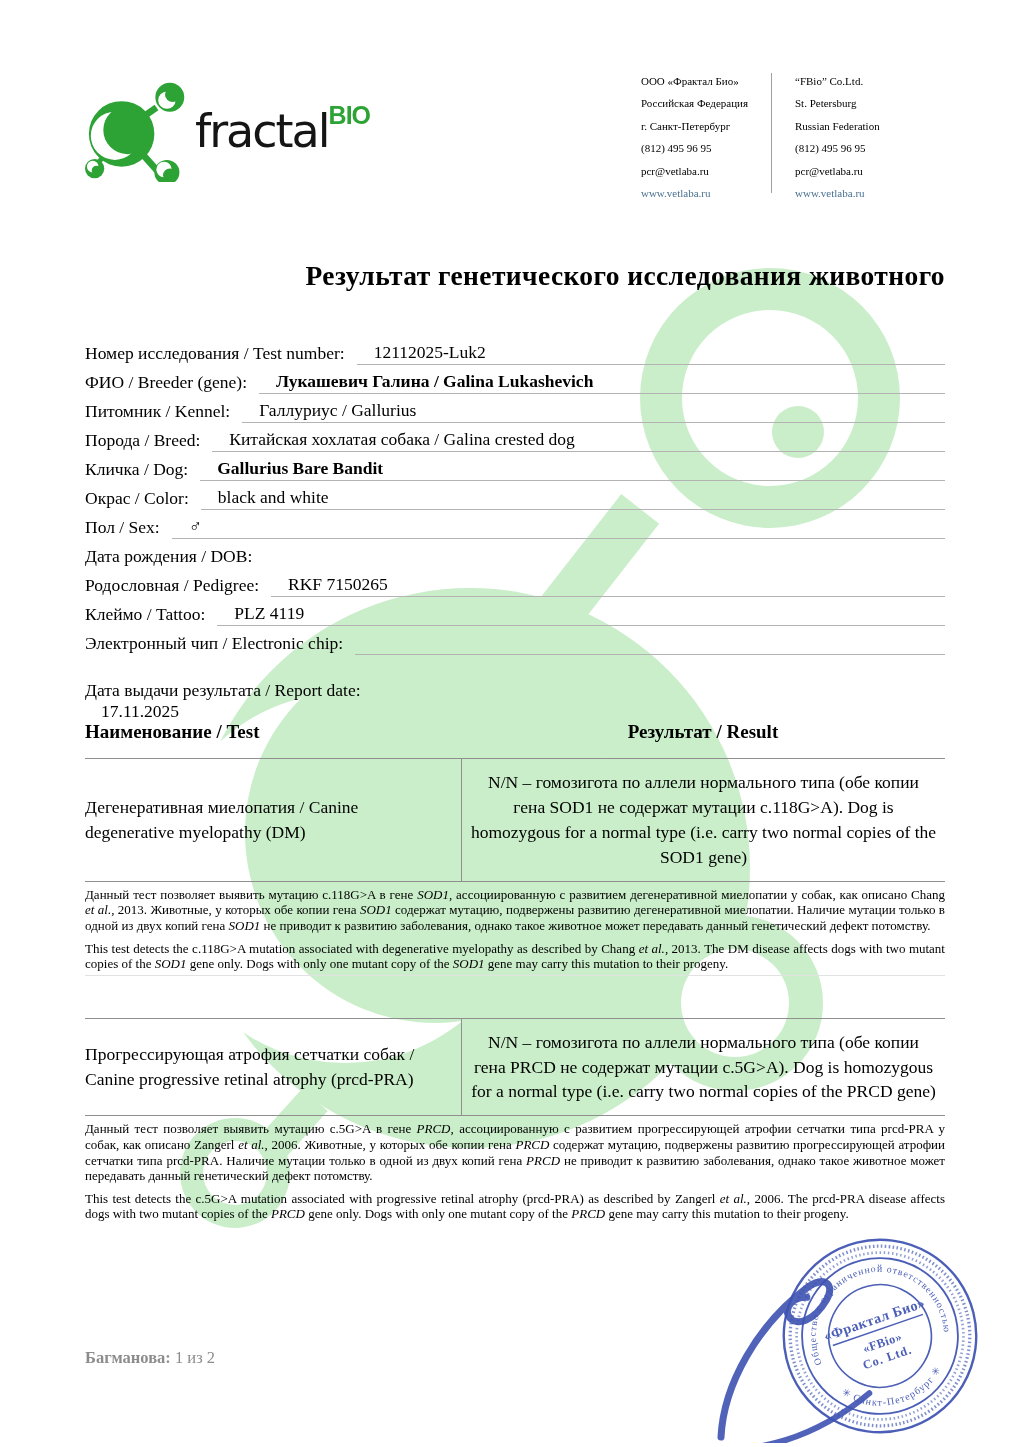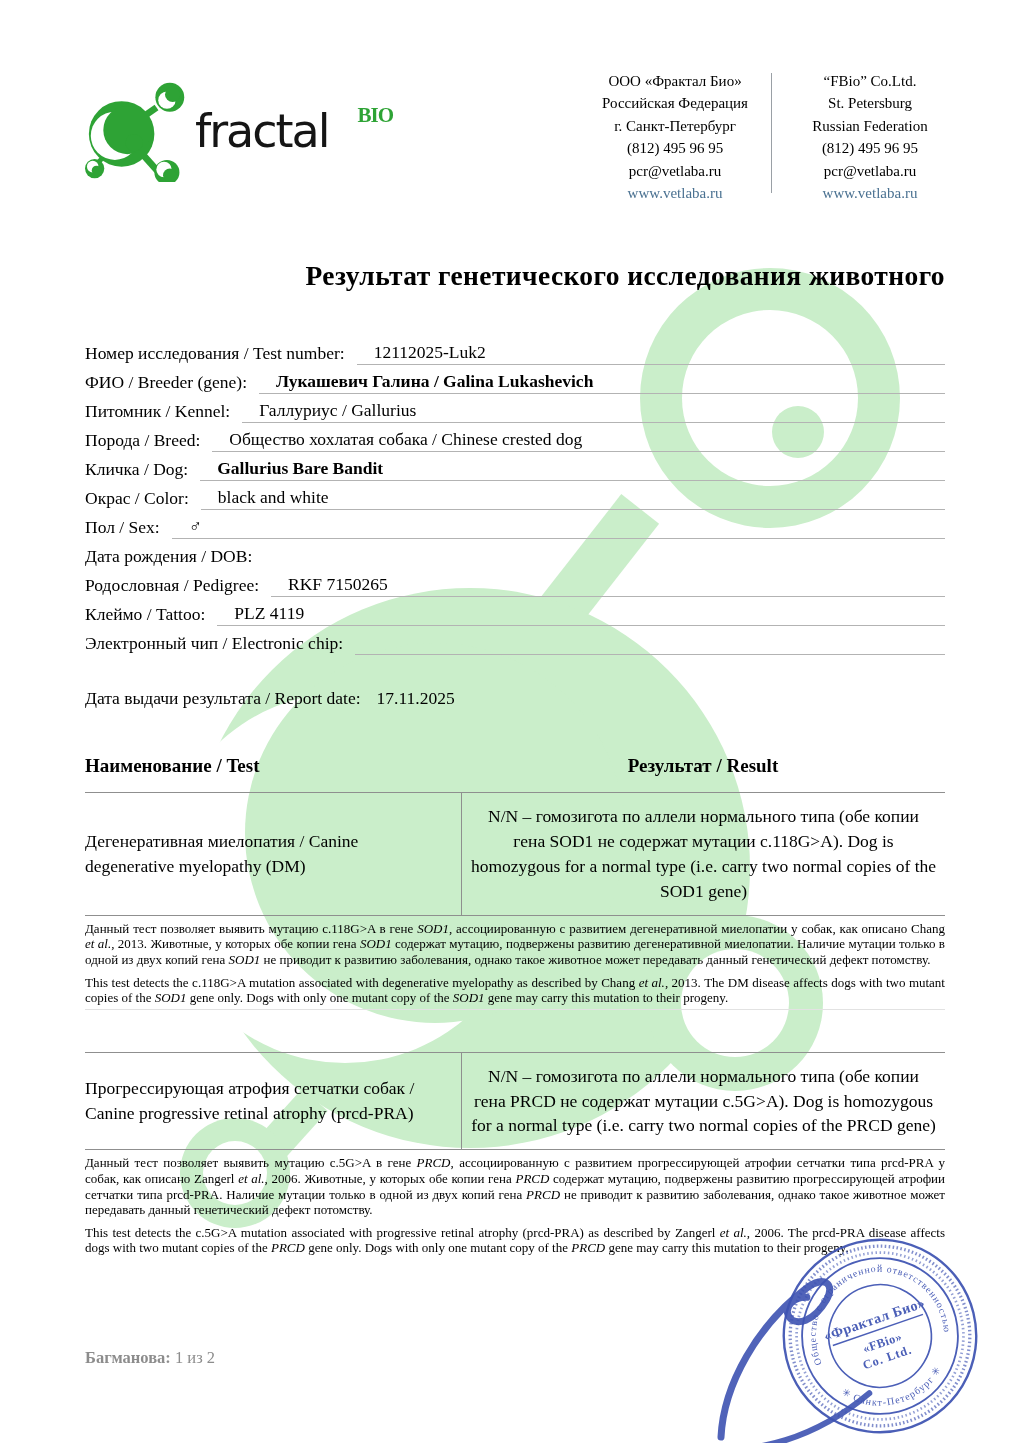--- a/index.html
+++ b/index.html
@@ -6,44 +6,44 @@
   .page{position:relative;width:1024px;height:1447px;background:#fff;overflow:hidden;
         font-family:"Liberation Serif","DejaVu Serif",serif;color:#000;}
   .watermark{position:absolute;left:140px;top:268px;z-index:0;}
   .content{position:relative;z-index:1;padding:70px 79px 0 85px;}
 
   
   .header{display:flex;align-items:flex-start;}
   .logo{flex:0 0 310px;padding-top:10px;display:flex;align-items:center;}
   .logo-word{font-family:"DejaVu Sans","Liberation Sans",sans-serif;font-size:46px;
              letter-spacing:-2px;color:#151515;line-height:1;margin-left:4px;}
-  .logo-sup{font-family:Liberation Serif, serif;font-size:21px;font-weight:bold;
-            color:var(--brand_green);position:relative;top:-16px;letter-spacing:-1px;margin-left:29px;}
+  .logo-sup{font-family:Liberation Sans, sans-serif;font-size:25px;font-weight:bold;
+            color:var(--brand_green);position:relative;top:-16px;letter-spacing:-1px;}
   .addresses{margin-left:auto;display:flex;}
-  .addr{font-size:15px;line-height:22.4px;text-align:center;white-space:nowrap;}
+  .addr{font-size:11px;line-height:22.4px;text-align:left;white-space:nowrap;}
   .addr-ru{padding-right:23px;}
   .addr-divider{border-left:1px solid #9aa0a6;height:120px;margin-top:3px;}
   .addr-en{padding-left:23px;min-width:150px;}
   .www{color:var(--link_blue);text-decoration:none;}
 
   
   .doc-title{margin-top:56px;text-align:right;font-size:27.5px;font-weight:bold;letter-spacing:.4px;}
 
   
   .fields{margin-top:44px;}
   .field{display:flex;align-items:flex-end;height:29px;font-size:17.5px;justify-content:space-between;}
   .field .flabel{white-space:nowrap;padding-bottom:1px;}
   .field .fvalue{flex:1;margin-left:12px;border-bottom:1px solid var(--line_light);
                  padding:0 0 1px 17px;white-space:nowrap;}
   .field.bold .fvalue{font-weight:bold;}
-  .report-date{display:flex;align-items:flex-end;margin-top:25px;font-size:17.5px;height:29px;}
+  .report-date{display:flex;align-items:flex-start;margin-top:25px;font-size:17.5px;height:29px;flex-direction:column;}
   .report-date .fvalue{margin-left:16px;}
 
   
-  .results{margin-top:46px;}
+  .results{margin-top:12px;}
   .thead{display:flex;font-weight:bold;font-size:19px;padding-bottom:15px;}
   .th-test{width:376px;}
   .th-result{flex:1;text-align:center;}
   .trow{display:flex;border-top:1px solid var(--line_gray);border-bottom:1px solid var(--line_gray);}
   .td-test{width:376px;box-sizing:border-box;display:flex;align-items:center;
            font-size:17.5px;line-height:1.45;padding:12px 34px 12px 0;}
   .td-result{flex:1;border-left:1px solid var(--line_gray);display:flex;align-items:center;
              text-align:center;font-size:17.5px;line-height:1.42;padding:11px 8px;}
   .td-result span{display:block;width:100%;}
   .note{font-size:13px;line-height:15.6px;text-align:justify;padding:5px 0 6px;}
@@ -139,21 +139,21 @@
       <div class="field bold">
         <span class="flabel">ФИО / Breeder (gene):</span>
         <span class="fvalue">Лукашевич Галина / Galina Lukashevich</span>
       </div>
       <div class="field">
         <span class="flabel">Питомник / Kennel:</span>
         <span class="fvalue">Галлуриус / Gallurius</span>
       </div>
       <div class="field">
         <span class="flabel">Порода / Breed:</span>
-        <span class="fvalue">Общество хохлатая собака / Chinese crested dog</span>
+        <span class="fvalue">Китайская хохлатая собака / Galina crested dog</span>
       </div>
       <div class="field bold">
         <span class="flabel">Кличка / Dog:</span>
         <span class="fvalue">Gallurius Bare Bandit</span>
       </div>
       <div class="field">
         <span class="flabel">Окрас / Color:</span>
         <span class="fvalue">black and white</span>
       </div>
       <div class="field">

